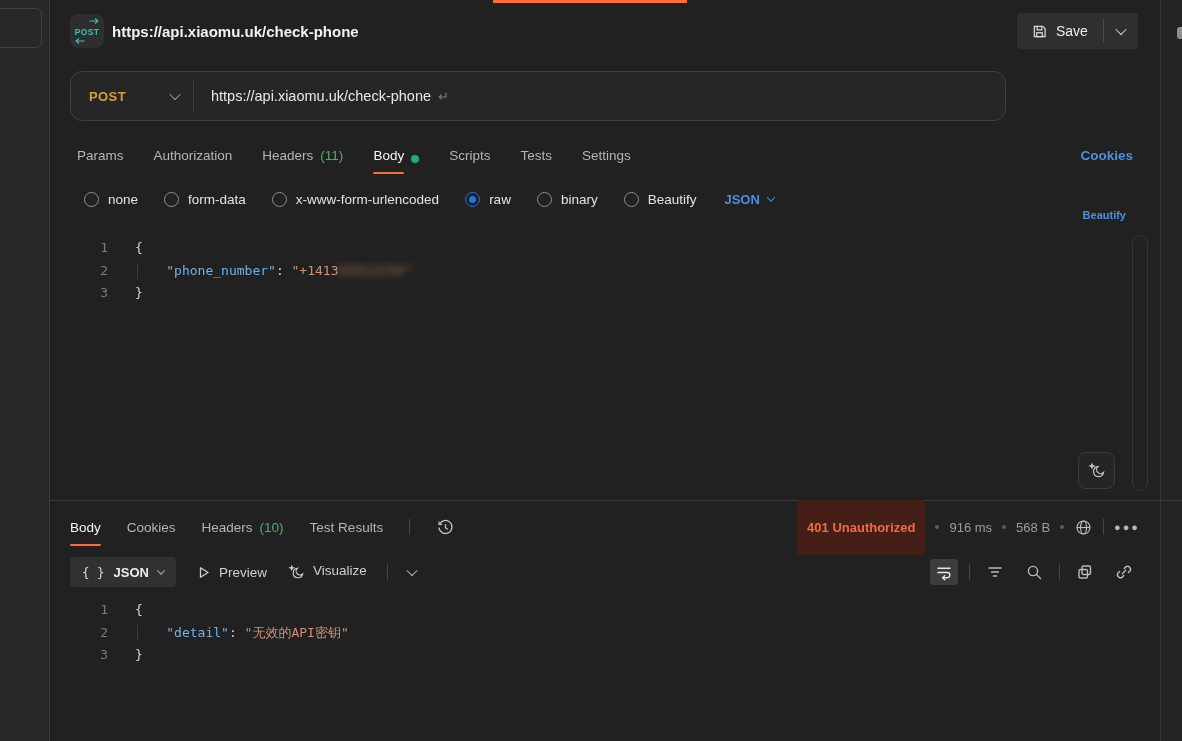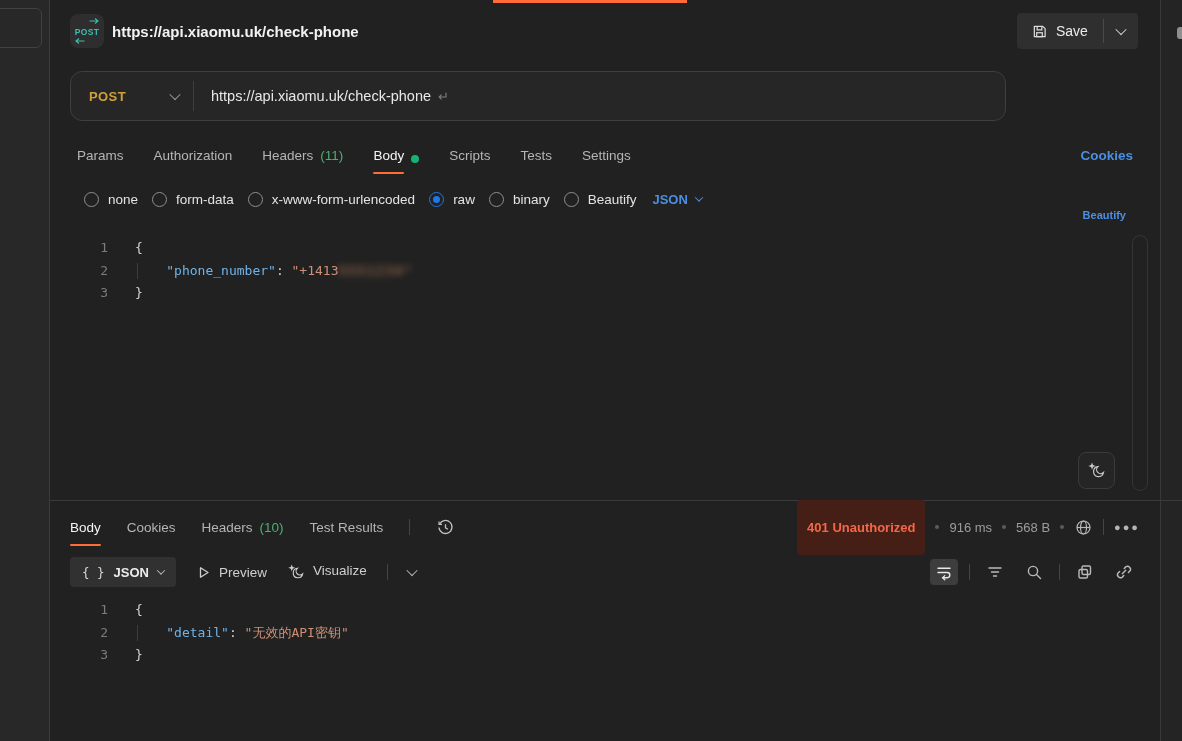--- a/index.html
+++ b/index.html
@@ -67,21 +67,21 @@
   .tab.active { color:#f5f5f5; }
   .tab.active .lbl { position:relative; }
   .tab.active .lbl::after { content:""; position:absolute; left:0; right:0; bottom:-11px;
                             height:2px; background:#ff6c37; border-radius:1px; }
   .body-dot { width:8px; height:8px; border-radius:50%; background:#14b371; }
   .cookies-link { position:absolute; right:27px; top:134px; height:42px; display:flex;
                   align-items:center; color:#4b8fe2; font-size:13.5px; font-weight:600; cursor:pointer; }
 
   
   .mode-row { position:absolute; left:0; top:183px; width:100%; height:32px; display:flex;
-              align-items:center; gap:14px; padding-left:34px; }
+              align-items:center; gap:26px; padding-left:34px; }
   .mode { display:flex; align-items:center; gap:9px; font-size:13.5px; color:#e3e3e3; cursor:pointer; }
   .radio { width:15px; height:15px; border-radius:50%; border:1.5px solid #8f8f8f; position:relative; }
   .mode.selected .radio { border-color:#2076e5; }
   .mode.selected .radio::after { content:""; position:absolute; left:50%; top:50%; width:7px; height:7px;
                                  margin:-3.5px 0 0 -3.5px; border-radius:50%; background:#2076e5; }
   .lang-select { display:flex; align-items:center; gap:8px; color:#4b8fe2; font-weight:600;
                  font-size:13px; margin-left:2px; cursor:pointer; }
   .beautify { position:absolute; right:34px; top:199px; height:32px; display:flex;
               align-items:center; color:#4b8fe2; font-weight:600; font-size:11px; cursor:pointer; }
 

